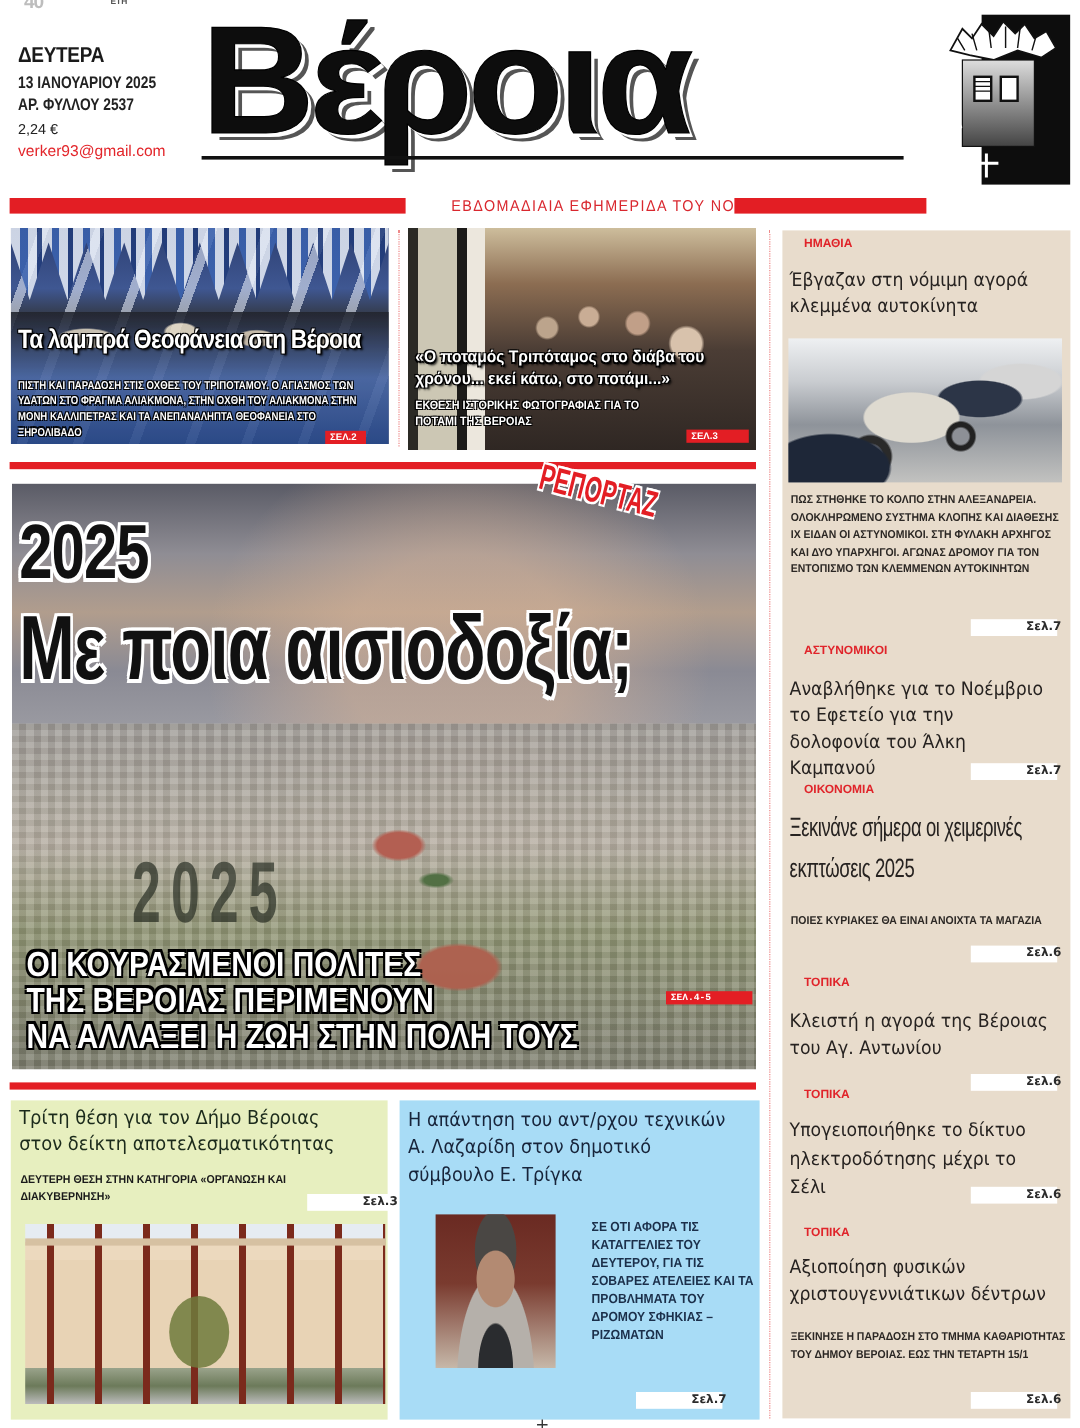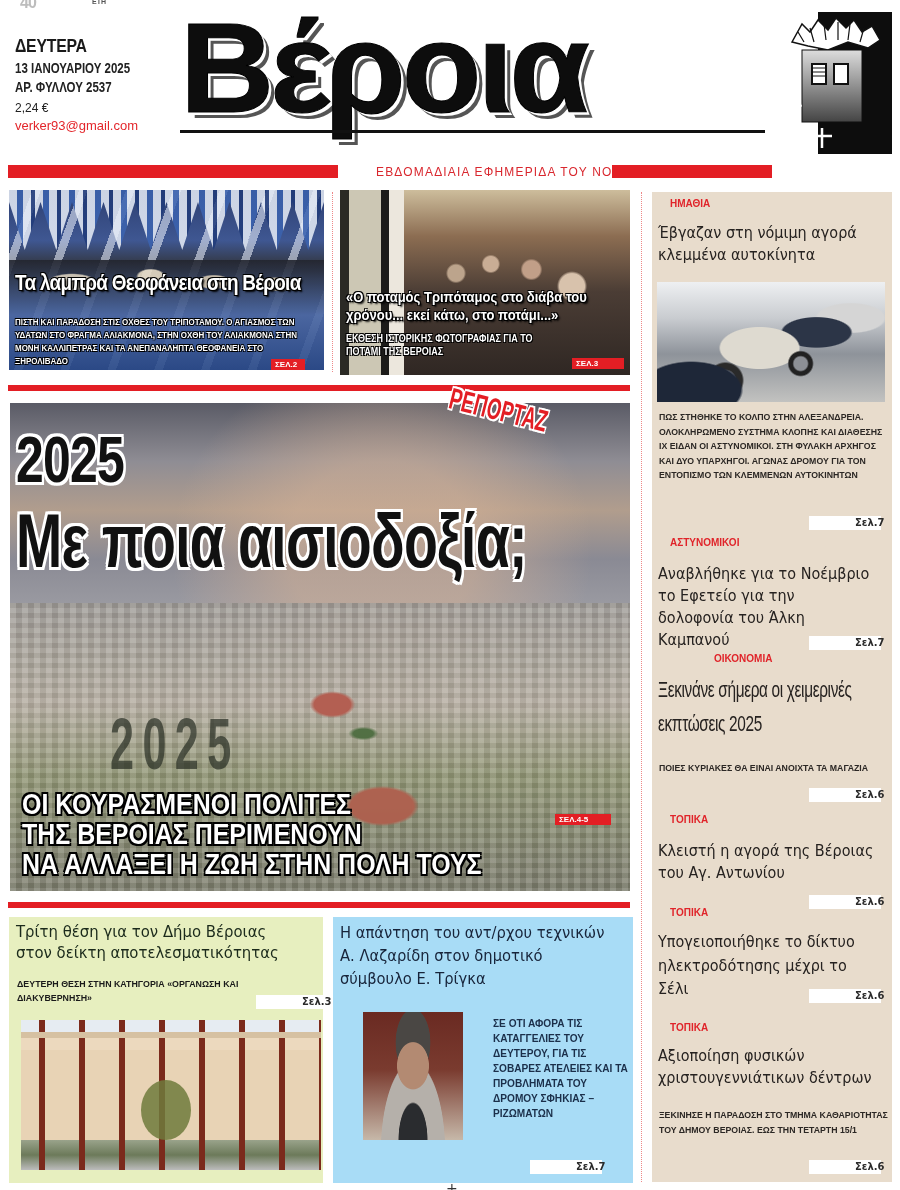--- a/index.html
+++ b/index.html
@@ -10,21 +10,21 @@
   .anniv-logo { position: absolute; left: 20px; top: 0; width: 95px; height: 12px; }
   .anniv-logo .num { position: absolute; left: 0; top: -6px; font: bold 16px "Liberation Sans", sans-serif; color: #bdbdbd; letter-spacing: -1px; }
   .anniv-logo .txt { position: absolute; left: 72px; top: -2px; font: bold 7px "Liberation Sans", sans-serif; color: #555; }
 
   .issue-info { position: absolute; left: 15px; top: 36px; width: 150px; }
   .issue-info .day { font: bold 18px "Liberation Sans", sans-serif; color: #1a1a1a; letter-spacing: -0.3px; transform: scaleX(0.88); transform-origin: left; white-space: nowrap; }
   .issue-info .date, .issue-info .sheet { font: bold 14px "Liberation Sans", sans-serif; color: #222; margin-top: 3px; transform: scaleX(0.82); transform-origin: left; white-space: nowrap; }
   .issue-info .price { font: 12px "Liberation Sans", sans-serif; color: #222; margin-top: 6px; }
   .issue-info .email { font: 13px "Liberation Sans", sans-serif; color: #e3262b; margin-top: 3px; }
 
-  .logo-title { position: absolute; left: 180px; top: 8px; width: 600px; height: 125px; }
+  .logo-title { position: absolute; left: 168px; top: 8px; width: 600px; height: 125px; }
   .logo-title .word {
     position: absolute; left: 0; top: -14px;
     font: 900 128px "Liberation Sans", sans-serif; color: #0d0d0d;
     letter-spacing: -4px; transform: scaleX(1.02); transform-origin: left;
     text-shadow: 3px 3px 0 #fff, 6px 6px 0 #555;
     -webkit-text-stroke: 1px #000;
   }
   .logo-title .rule { position: absolute; left: 0; bottom: 0; width: 585px; height: 3px; background: #111; }
 
   .house-emblem { position: absolute; left: 788px; top: 12px; width: 104px; height: 142px; }
@@ -94,21 +94,21 @@
       linear-gradient(180deg, #a09c96 0%, #b5ada0 35%, #8e9572 60%, #7d7e6e 100%);
     opacity: 0.9;
   }
   #main-report .watermark-year { position: absolute; left: 100px; top: 300px; font: bold 72px "Liberation Sans", sans-serif; color: rgba(40,45,35,0.7); letter-spacing: 14px; transform: scaleX(0.6); transform-origin: left; }
   #main-report .year { position: absolute; left: 6px; top: 20px; font: 900 64px "Liberation Sans", sans-serif; color: #111; transform: scaleX(0.78); transform-origin: left; letter-spacing: -1px;
     text-shadow: -3px -3px 0 #fff, 3px -3px 0 #fff, -3px 3px 0 #fff, 3px 3px 0 #fff, 0 3px 0 #fff, 0 -3px 0 #fff, 3px 0 0 #fff, -3px 0 0 #fff; }
   #main-report .title { position: absolute; left: 6px; top: 94px; font: 900 76px "Liberation Sans", sans-serif; color: #111; transform: scaleX(0.73); transform-origin: left; letter-spacing: -1px; white-space: nowrap;
     text-shadow: -3px -3px 0 #fff, 3px -3px 0 #fff, -3px 3px 0 #fff, 3px 3px 0 #fff, 0 3px 0 #fff, 0 -3px 0 #fff, 3px 0 0 #fff, -3px 0 0 #fff; }
   #main-report .deck { position: absolute; left: 12px; top: 386px; font: 900 29px "Liberation Sans", sans-serif; color: #fff; line-height: 30px; transform: scaleX(0.86); transform-origin: left; white-space: nowrap;
     text-shadow: -2px -2px 0 #000, 2px -2px 0 #000, -2px 2px 0 #000, 2px 2px 0 #000, 0 2px 0 #000, 0 -2px 0 #000; }
-  #main-report .page-ref-red { left: 545px; top: 411px; width: 56px; }
+  #main-report .page-ref-red { left: 545px; top: 423px; width: 72px; font-family: Liberation Mono, monospace; }
 
   
   .box { position: absolute; }
   #box-dimos { left: 9px; top: 917px; width: 314px; height: 266px; background: #e7efbf; }
   #box-dimos .head { position: absolute; left: 7px; top: 4px; width: 305px; font: 16px "DejaVu Sans", sans-serif; line-height: 21px; color: #1b2a1b; transform: scaleX(0.93); transform-origin: left; }
   #box-dimos .sub { position: absolute; left: 8px; top: 60px; width: 310px; font: bold 9.5px "Liberation Sans", sans-serif; line-height: 14px; color: #1a1a1a; transform: scaleX(0.93); transform-origin: left; }
   #box-dimos .page-ref { left: 247px; top: 78px; }
   #box-dimos .photo { position: absolute; left: 12px; top: 103px; width: 300px; height: 150px;
     background:
       repeating-linear-gradient(90deg, transparent 0 18px, #7b2a1c 18px 24px, transparent 24px 40px),
@@ -264,21 +264,21 @@
     <div class="page-ref" style="top:324px;">Σελ.7</div>
   </div>
 
   <div class="rc-item" style="top:343px;">
     <div class="rc-cat" style="top:2px;">ΑΣΤΥΝΟΜΙΚΟΙ</div>
     <div class="rc-head" style="top:28px; line-height:22px;">Αναβλήθηκε για το Νοέμβριο το Εφετείο για την δολοφονία του Άλκη Καμπανού</div>
     <div class="page-ref" style="top:101px;">Σελ.7</div>
   </div>
 
   <div class="rc-item" style="top:459px;">
-    <div class="rc-cat" style="top:2px;margin-left:44px;">ΟΙΚΟΝΟΜΙΑ</div>
+    <div class="rc-cat" style="top:2px;">ΟΙΚΟΝΟΜΙΑ</div>
     <div class="rc-head condensed" style="top:22px;">Ξεκινάνε σήμερα οι χειμερινές εκπτώσεις 2025</div>
     <div class="rc-sub" style="top:110px;">ΠΟΙΕΣ ΚΥΡΙΑΚΕΣ ΘΑ ΕΙΝΑΙ ΑΝΟΙΧΤΑ ΤΑ ΜΑΓΑΖΙΑ</div>
     <div class="page-ref" style="top:137px;">Σελ.6</div>
   </div>
 
   <div class="rc-item" style="top:622px;">
     <div class="rc-cat" style="top:0;">ΤΟΠΙΚΑ</div>
     <div class="rc-head" style="top:26px;">Κλειστή η αγορά της Βέροιας του Αγ. Αντωνίου</div>
     <div class="page-ref" style="top:81px;">Σελ.6</div>
   </div>

